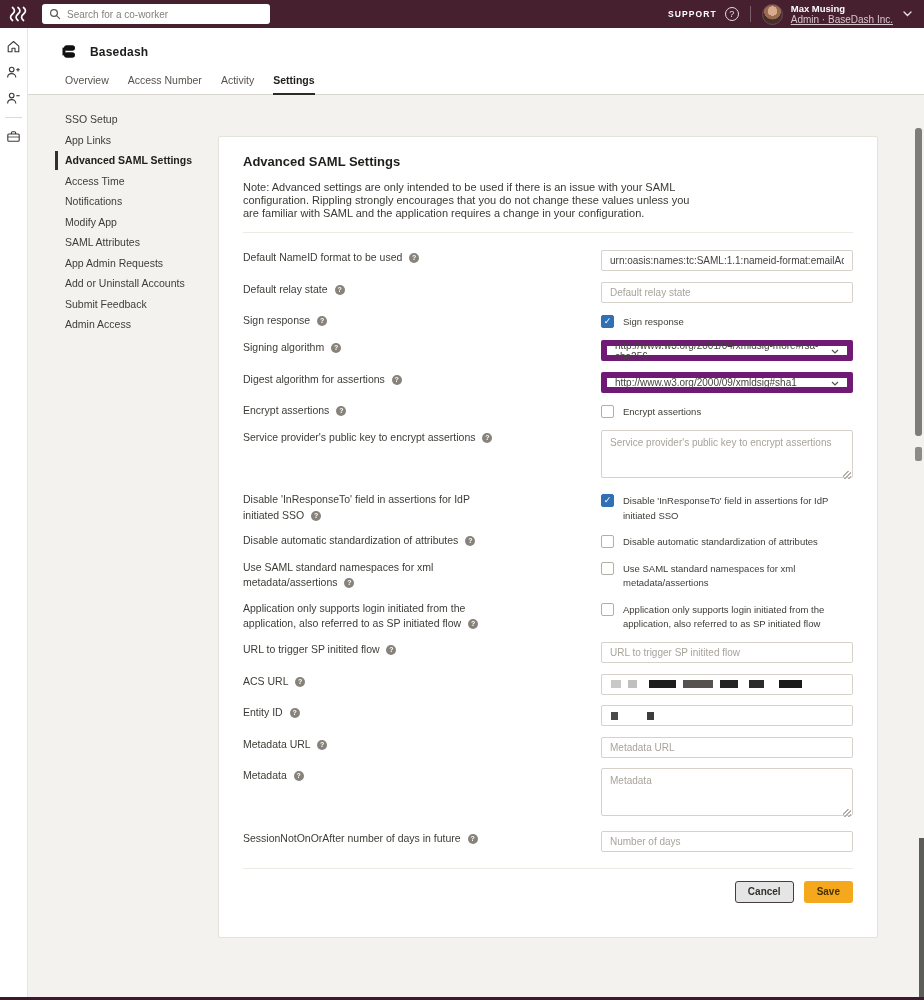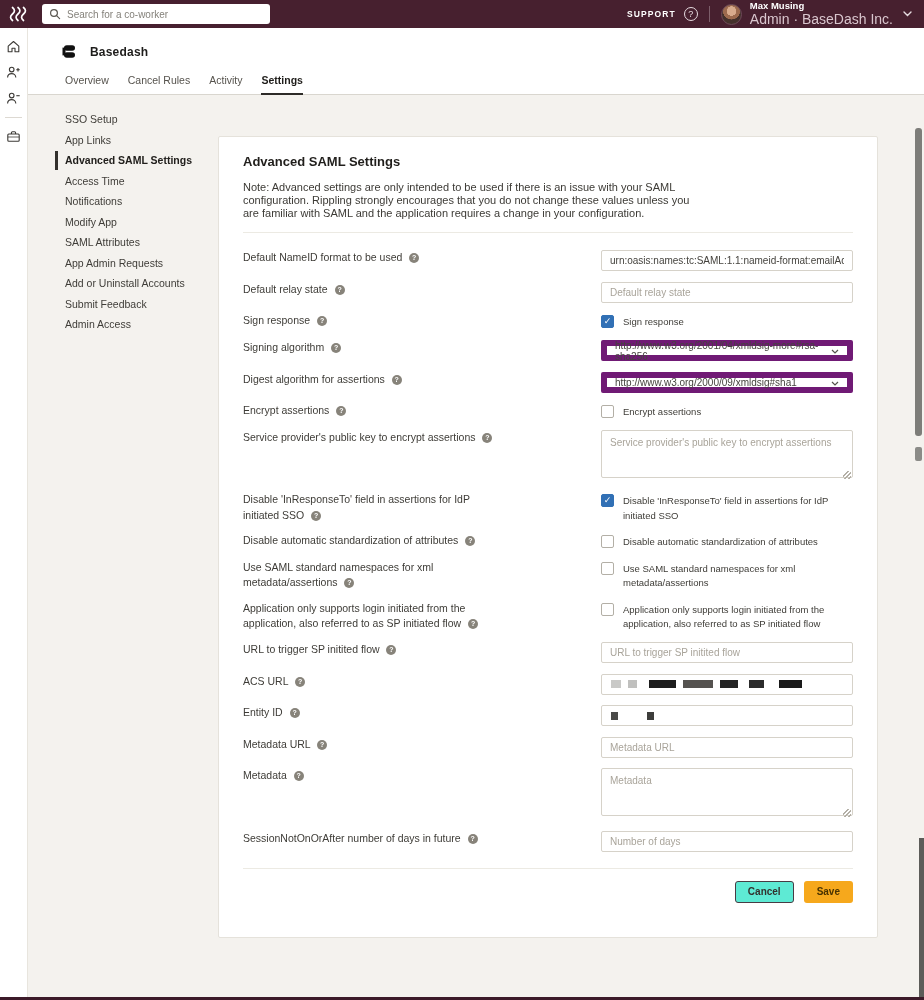--- a/index.html
+++ b/index.html
@@ -14,21 +14,21 @@
   .search input { border:none; outline:none; font-size:10px; color:#4a4a45; width:100%; font-family:inherit; background:transparent; }
   .search input::placeholder { color:#85827b; }
   .topbar-right { margin-left:auto; display:flex; align-items:center; gap:8px; }
   .support { color:#fff; font-size:8.5px; font-weight:bold; letter-spacing:1.1px; cursor:pointer; }
   .qcircle { width:14px; height:14px; border:1.2px solid #e6dbe0; border-radius:50%; color:#e6dbe0; font-size:9px; display:flex; align-items:center; justify-content:center; cursor:pointer; }
   .tb-divider { width:1px; height:16px; background:#7c5e6a; margin:0 3px; }
   .avatar { width:21px; height:21px; border-radius:50%; flex:none; cursor:pointer;
     background: radial-gradient(circle at 50% 32%, #d8ab8d 0 29%, #9c6a4e 30% 52%, #43302b 53% 100%); border:1px solid #6d4b58; }
   .user-meta { line-height:1.18; cursor:pointer; }
   .user-name { color:#fff; font-size:9.5px; font-weight:bold; }
-  .user-role { color:#d9c6ce; font-size:14px; }
+  .user-role { color:#d9c6ce; font-size:10px;text-decoration:underline; }
   .chev { display:flex; margin-left:2px; cursor:pointer; }
 
   
   .rail { position:absolute; top:28px; left:0; bottom:3px; width:28px; background:#fff; border-right:1px solid #e8e5de; display:flex; flex-direction:column; align-items:center; padding-top:11px; gap:11px; z-index:5; }
   .rail .ricon { width:15px; height:15px; display:flex; cursor:pointer; }
   .rail-div { width:17px; height:1px; background:#ddd9d2; }
 
   
   .header { position:absolute; top:28px; left:28px; right:0; height:67px; background:#fff; border-bottom:1px solid #d9d6cf; z-index:4; }
   .app-title-row { position:absolute; top:16px; left:34px; display:flex; align-items:center; gap:13px; }
@@ -66,21 +66,21 @@
   .tarea-wrap { position:relative; }
   .tarea { width:100%; height:48px; border:1px solid #d6d2c9; border-radius:2px; padding:6px 8px; font-size:10px; font-family:inherit; color:#45433e; resize:none; outline:none; }
   .tarea::placeholder { color:#a9a49a; }
   .grip { position:absolute; right:2px; bottom:3px; width:8px; height:8px; cursor:nwse-resize;
     background:linear-gradient(315deg, transparent 0 10%, #b3afa6 10% 20%, transparent 20% 35%, #b3afa6 35% 45%, transparent 45% 60%, #b3afa6 60% 70%, transparent 70%); }
   .redacted { height:21px; border:1px solid #d6d2c9; border-radius:2px; display:flex; align-items:center; padding:0 9px; background:#fff; }
   .rblock { height:8px; display:inline-block; flex:none; }
 
   .footer-buttons { display:flex; justify-content:flex-end; gap:10px; padding-right:14px; }
   .btn { height:22px; border-radius:3px; font-size:10px; font-weight:bold; font-family:inherit; cursor:pointer; }
-  .btn-cancel { padding:0 12px; background:#5eead4; border:1.5px solid #483c44; color:#33312d; }
+  .btn-cancel { padding:0 12px; background:#e5e5e5; border:1.5px solid #483c44; color:#33312d; }
   .btn-save { padding:0 13px; background:#f6a81c; border:none; color:#4a3300; }
 
   
   .sb-thumb-1 { position:absolute; right:2px; top:128px; width:7px; height:308px; background:#7d7d79; border-radius:3px; z-index:7; cursor:grab; }
   .sb-thumb-2 { position:absolute; right:2px; top:447px; width:7px; height:14px; background:#8b8b87; border-radius:2px; z-index:7; cursor:grab; }
   .sb-thumb-3 { position:absolute; right:0; top:838px; width:5px; height:159px; background:#5c5c59; z-index:7; cursor:grab; }
   .bottom-line { position:absolute; left:0; right:0; bottom:0; height:3px; background:#3c1a29; z-index:8; }
 </style>
 </head>
 <body>
@@ -160,21 +160,21 @@
         <svg width="15" height="15" viewBox="0 0 15 15">
           <rect x="2" y="1.2" width="11" height="5.6" rx="2.8" fill="#111"></rect>
           <rect x="2" y="8.2" width="11" height="5.6" rx="2.8" fill="#111"></rect>
           <rect x="0.5" y="3.6" width="3" height="7.8" fill="#111"></rect>
         </svg>
       </span>
       <span class="app-title">Basedash</span>
     </div>
     <div class="tabs" id="tabs">
         <div class="tab">Overview</div>
-        <div class="tab">Cancel Rules</div>
+        <div class="tab">Access Number</div>
         <div class="tab">Activity</div>
         <div class="tab active">Settings</div>
       </div>
   </div>
 
   <div class="content">
     <nav class="sidenav" id="sidenav">
         <div class="nav-item">SSO Setup</div>
         <div class="nav-item">App Links</div>
         <div class="nav-item active">Advanced SAML Settings</div>

